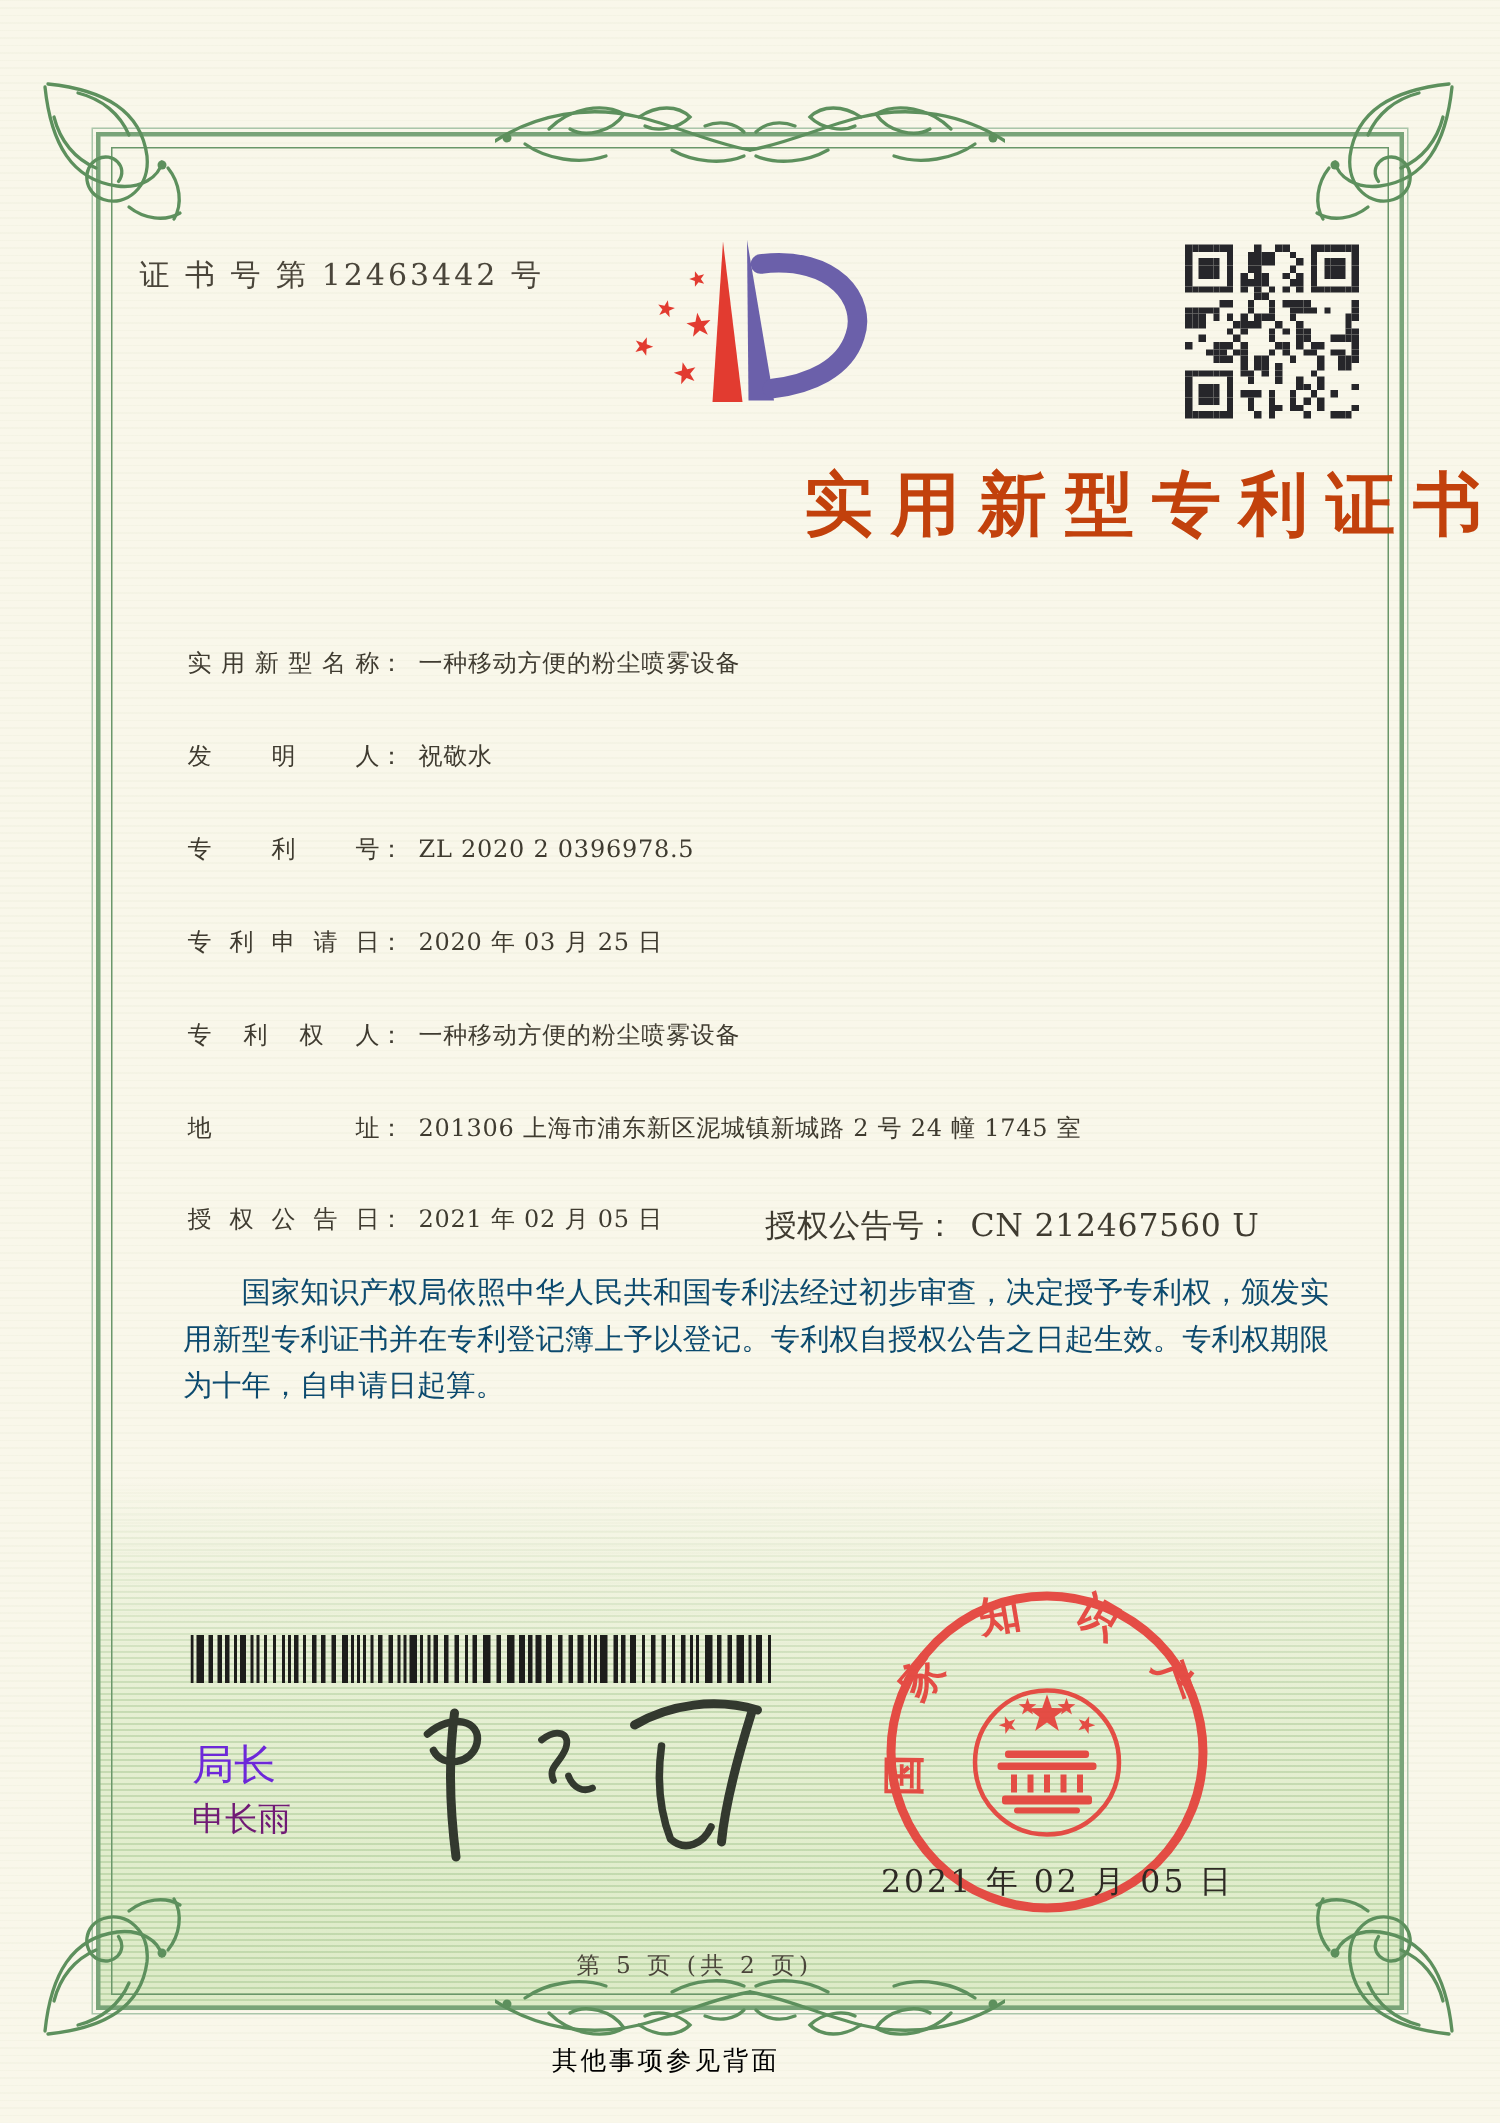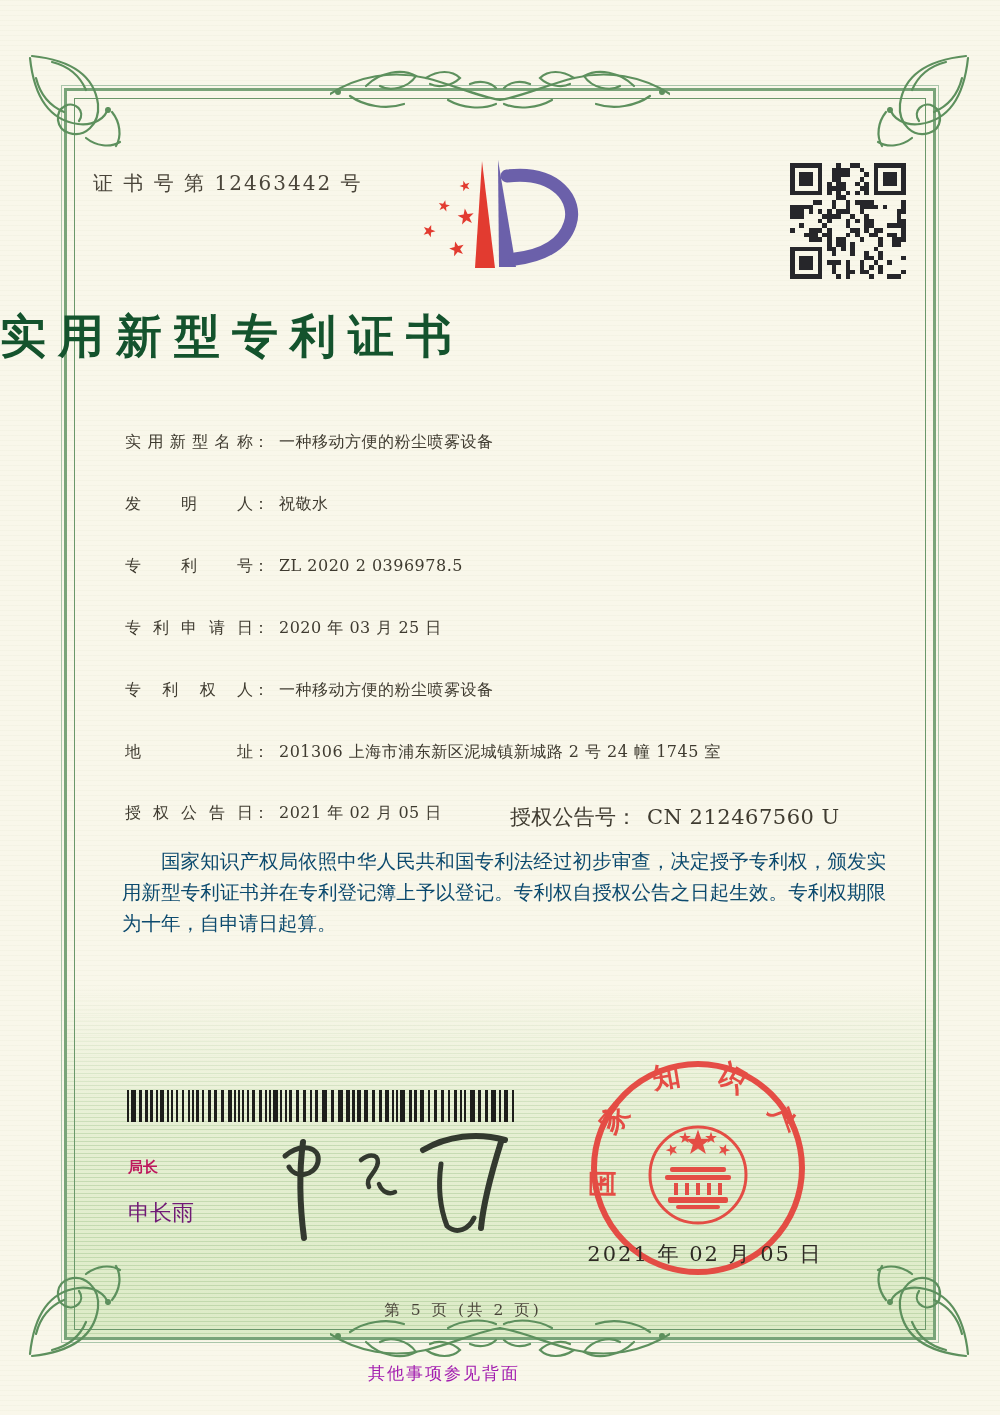--- a/index.html
+++ b/index.html
@@ -26,45 +26,45 @@
     background:repeating-linear-gradient(180deg, rgba(120,170,100,0.28) 0 1px, rgba(0,0,0,0) 1px 4px);
     -webkit-mask-image:linear-gradient(180deg, transparent 0%, #000 45%, #000 100%);
     mask-image:linear-gradient(180deg, transparent 0%, #000 45%, #000 100%);
   }
   
   .frame-outline{left:61px;right:61px;top:85px;bottom:72px;border:1px solid #aac6aa;}
   .frame-band{left:64px;right:64px;top:88px;bottom:75px;border:3px solid #79a479;}
   .frame-inner{left:74px;right:74px;top:98px;bottom:85px;border:1px solid #6a976a;}
 
   .cert-no{left:93px;top:170px;font-size:20px;letter-spacing:2px;color:#4a453a;}
-  .cert-title{left:0;right:0;top:306px;text-align:left;font-size:46px;font-weight:bold;
-    letter-spacing:12px;color:#14532d;}
+  .cert-title{left:0;right:0;top:306px;text-align:right;font-size:46px;font-weight:bold;
+    letter-spacing:12px;color:#c2410c;}
 
   .field-row{left:125px;font-size:16px;white-space:nowrap;color:#3f3b30;}
   .flabel{display:inline-block;width:128px;text-align:justify;text-align-last:justify;vertical-align:bottom;}
   .fcolon{display:inline-block;margin-right:10px;}
   .fvalue{letter-spacing:0.5px;}
   .row-0{top:432px;} .row-1{top:494px;} .row-2{top:556px;} .row-3{top:618px;}
   .row-4{top:680px;} .row-5{top:742px;} .row-6{top:803px;}
   .field-pair2{left:510px;top:803px;font-size:21px;white-space:nowrap;}
   .flabel2{display:inline-block;width:106px;text-align:justify;text-align-last:justify;vertical-align:bottom;}
 
   .paragraphs{left:122px;right:114px;top:846px;font-size:19.5px;line-height:31px;color:#0c4a6e;text-align:justify;}
   .paragraphs p{margin:0;text-indent:2em;}
 
   .barcode{left:127px;top:1090px;}
-  .commissioner-title{left:128px;top:1158px;font-size:15px;color:#be185d;font-weight:bold;}
+  .commissioner-title{left:128px;top:1158px;font-size:28px;color:#6d28d9;}
   .commissioner-name{left:128px;top:1198px;font-size:22px;color:#701a75;}
   .signature{left:255px;top:1112px;}
 
   .seal{left:583px;top:1053px;}
   .seal-date{left:585px;top:1240px;width:240px;text-align:center;font-size:21px;letter-spacing:2px;color:#2e2a24;}
 
   .page-number{left:0;right:74px;top:1300px;text-align:center;font-size:15.5px;color:#4a453a;letter-spacing:3px;}
-  .back-note{left:0;right:112px;top:1362px;text-align:center;font-size:17px;color:#a21caf;letter-spacing:2px;}
+  .back-note{left:0;right:112px;top:1362px;text-align:center;font-size:17px;color:#000000;letter-spacing:2px;}
 
   .qr{left:790px;top:163px;width:116px;height:116px;display:grid;
       grid-template-columns:repeat(25,1fr);grid-template-rows:repeat(25,1fr);}
   .qr div{width:100%;height:100%;}
   .qr .on{background:#26262a;}
 
   .orn{pointer-events:none;}
   .orn-tl{left:26px;top:52px;}
   .orn-tr{left:862px;top:52px;transform:scaleX(-1);}
   .orn-bl{left:26px;top:1250px;transform:scaleY(-1);}

